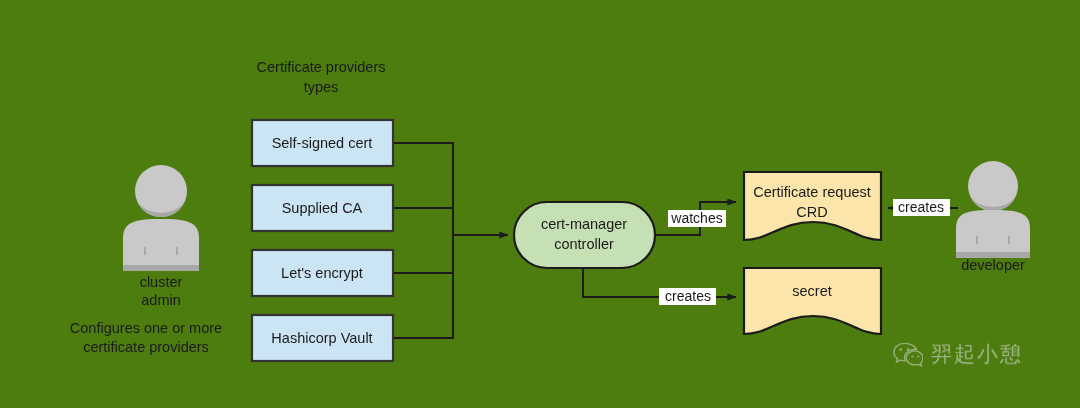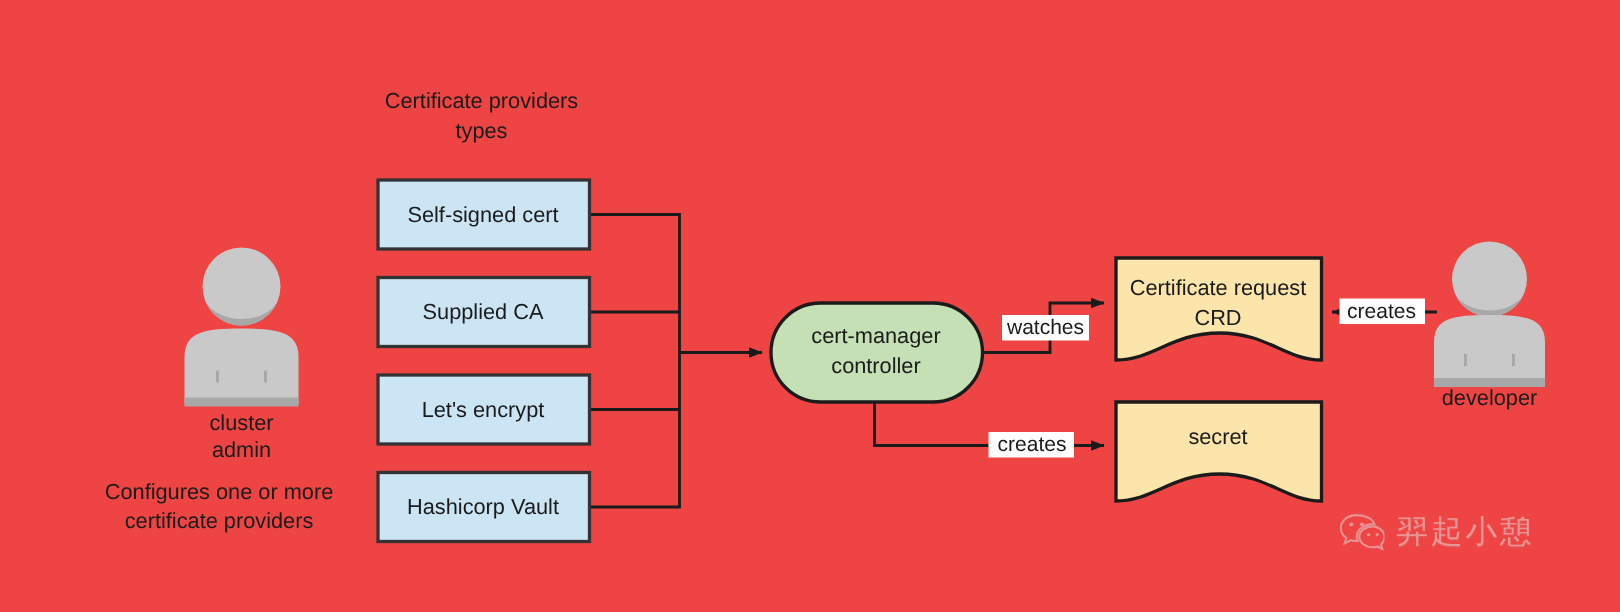--- a/index.html
+++ b/index.html
@@ -4,21 +4,21 @@
 <style>
   html, body {
     margin: 0;
     padding: 0;
     background: #ffffff;
   }
   #canvas {
     position: relative;
     width: 1080px;
     height: 408px;
-    background: #ef4444;
+    background: #4d7c0f;
     font-family: "Liberation Sans", sans-serif;
     overflow: hidden;
   }
   #diagram-svg {
     position: absolute;
     top: 0;
     left: 0;
     width: 1080px;
     height: 408px;
   }

